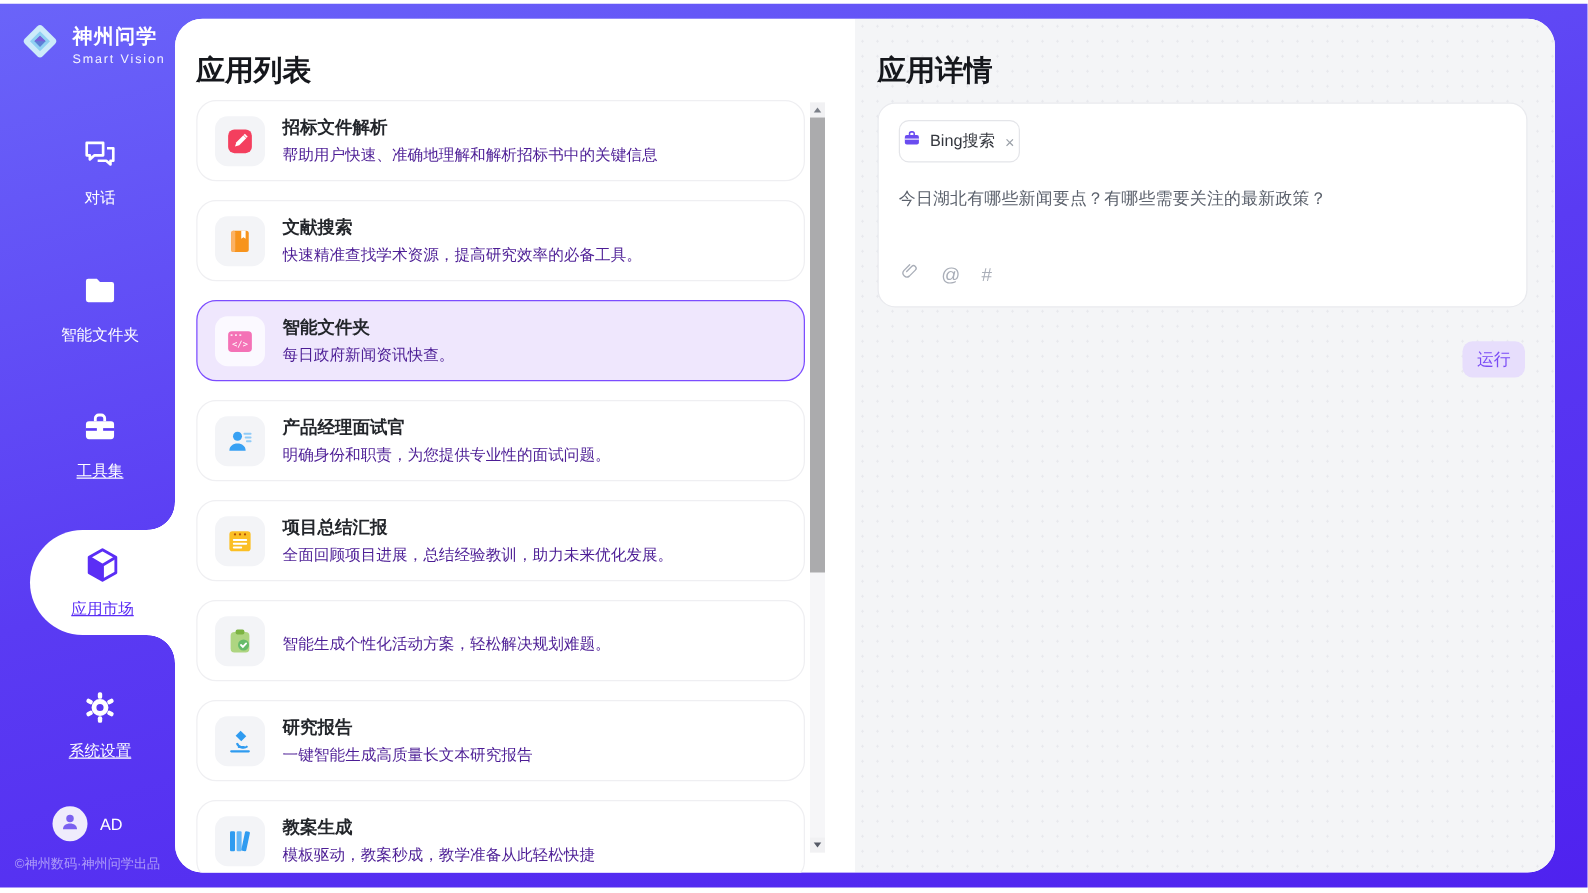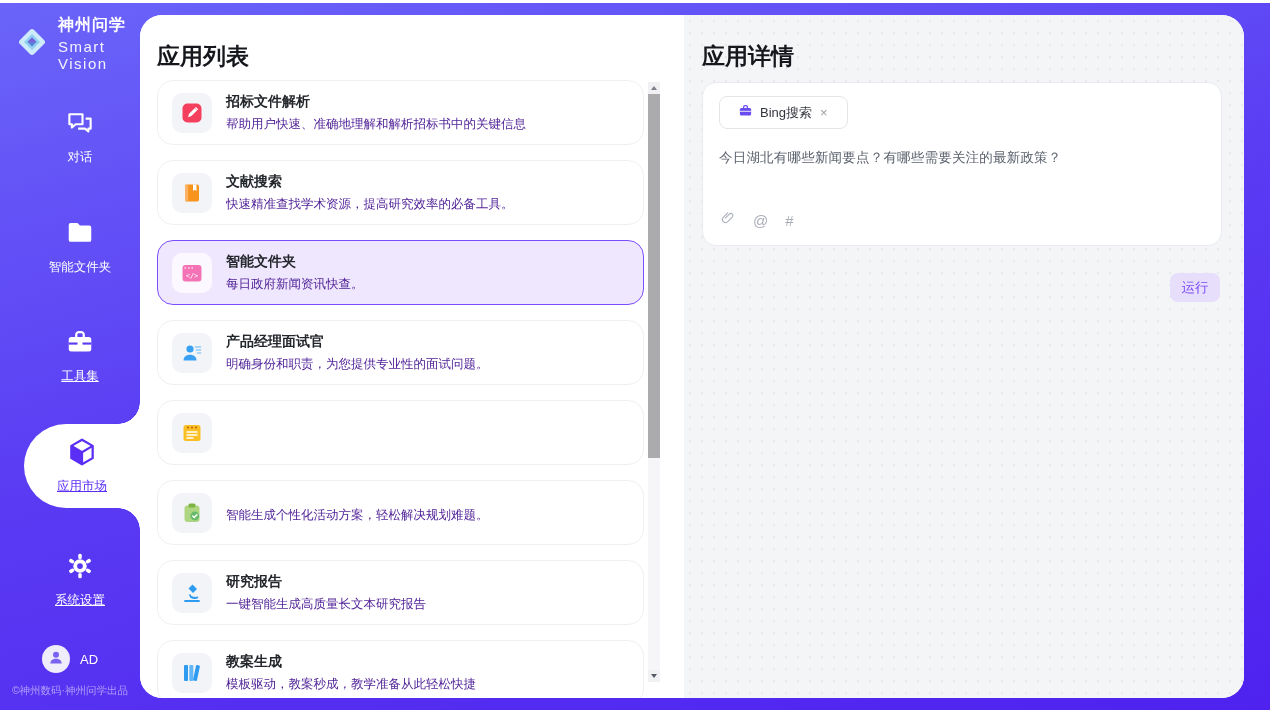--- a/index.html
+++ b/index.html
@@ -5,21 +5,21 @@
   * { margin:0; padding:0; box-sizing:border-box; }
   html,body { width:1270px; height:714px; overflow:hidden; background:#fff;
     font-family:"Liberation Sans","DejaVu Sans",sans-serif; }
   .app { position:absolute; top:3px; left:0; right:0; bottom:4px;
     background:linear-gradient(165deg,#6A64F9 0%,#5A3BF3 48%,#4F22EF 100%); }
 
   
   .sidebar { position:absolute; left:0; top:0; width:140px; height:100%; color:#fff; }
   .logo { position:absolute; top:12px; left:14px; display:flex; align-items:center; gap:8px; }
   .logo-text .cn { font-size:16px; font-weight:bold; letter-spacing:1px; }
-  .logo-text .en { font-size:15px; letter-spacing:1.5px; opacity:.92; margin-top:2px; }
+  .logo-text .en { font-size:10px; letter-spacing:1.5px; opacity:.92; margin-top:2px; }
   .nav-item { position:absolute; left:0; width:160px; text-align:center; cursor:pointer; }
   .nav-item .ico { display:block; margin:0 auto; }
   .nav-item .lbl { display:block; font-size:12.5px; margin-top:7px; color:#fff; }
   .lbl.u { text-decoration:underline; }
 
   .active-bubble { position:absolute; left:24px; width:116px; top:421px; height:84px;
     background:#fff; border-radius:42px 0 0 42px; }
   .active-bubble::before { content:""; position:absolute; top:-22px; right:0; width:22px; height:22px;
     background:radial-gradient(circle at 0 0, rgba(0,0,0,0) 21.5px, #fff 22px); }
   .active-bubble::after { content:""; position:absolute; bottom:-22px; right:0; width:22px; height:22px;
@@ -62,21 +62,21 @@
     border-top:4.5px solid #555A66; }
   .sbar-thumb { position:absolute; left:0; top:12px; width:12px; height:364px; background:#ABABAD; cursor:pointer; }
 
   
   .detail-section { flex:1; background:#F4F5F7; position:relative;
     background-image:radial-gradient(#E8E9ED 1px, rgba(0,0,0,0) 1px); background-size:12px 12px; }
   .detail-section .section-title { position:absolute; top:26px; left:18px; }
   .detail-card { position:absolute; top:67px; left:18px; width:520px; height:164px; background:#fff;
     border:1px solid #E9EAEE; border-radius:14px; padding:13px 16px; }
   .tag { display:inline-flex; align-items:center; gap:7px; border:1px solid #E4E5E9; border-radius:8px;
-    padding:6px 18px; background:#fff; cursor:pointer; }
+    padding:6px 2px; background:#fff; cursor:pointer; }
   .tag-label { font-size:13px; color:#33363D; }
   .tag-close { font-size:13px; color:#9AA0A8; cursor:pointer; line-height:1; padding:0 1px; }
   .prompt-text { margin-top:20px; font-size:13.5px; color:#5B616C; letter-spacing:.2px; }
   .tool-row { position:absolute; left:17px; bottom:14px; display:flex; align-items:center; gap:17px;
     color:#A9AEB8; }
   .tool-glyph { font-size:15px; color:#A9AEB8; cursor:pointer; }
   .run-btn { position:absolute; top:258px; right:24px; width:50px; height:29px; background:#E7DEFC;
     color:#7A4BF5; font-size:13.5px; border:none; border-radius:8px; cursor:pointer;
     font-family:inherit; }
 </style>
@@ -245,20 +245,24 @@
         <div class="card">
           <span class="card-ico">
             <svg width="24" height="24" viewBox="0 0 24 24">
               <rect x="3.5" y="4" width="17" height="16" rx="2.5" fill="#FBBF24"></rect>
               <circle cx="8" cy="6.5" r=".9" fill="#B45309"></circle>
                 <circle cx="12" cy="6.5" r=".9" fill="#B45309"></circle>
                 <circle cx="16" cy="6.5" r=".9" fill="#B45309"></circle>
               <path d="M7 11h10M7 14h10M7 17h6" stroke="#fff" stroke-width="1.5" stroke-linecap="round"></path>
             </svg>
           </span>
+          <span class="card-text">
+            <span class="card-title" style="display:block">项目总结汇报</span>
+            <span class="card-desc" style="display:block">全面回顾项目进展，总结经验教训，助力未来优化发展。</span>
+          </span>
         </div>
 
         <div class="card">
           <span class="card-ico">
             <svg width="24" height="24" viewBox="0 0 24 24">
               <rect x="4.5" y="4.5" width="15" height="16.5" rx="3" fill="#AED581"></rect>
               <rect x="8.5" y="2.5" width="7" height="4" rx="1.5" fill="#7CB342"></rect>
               <circle cx="14.8" cy="15" r="4.4" fill="#66BB6A"></circle>
               <path d="M12.8 15l1.5 1.5 2.6-2.8" stroke="#fff" stroke-width="1.5" fill="none" stroke-linecap="round"></path>
             </svg>

